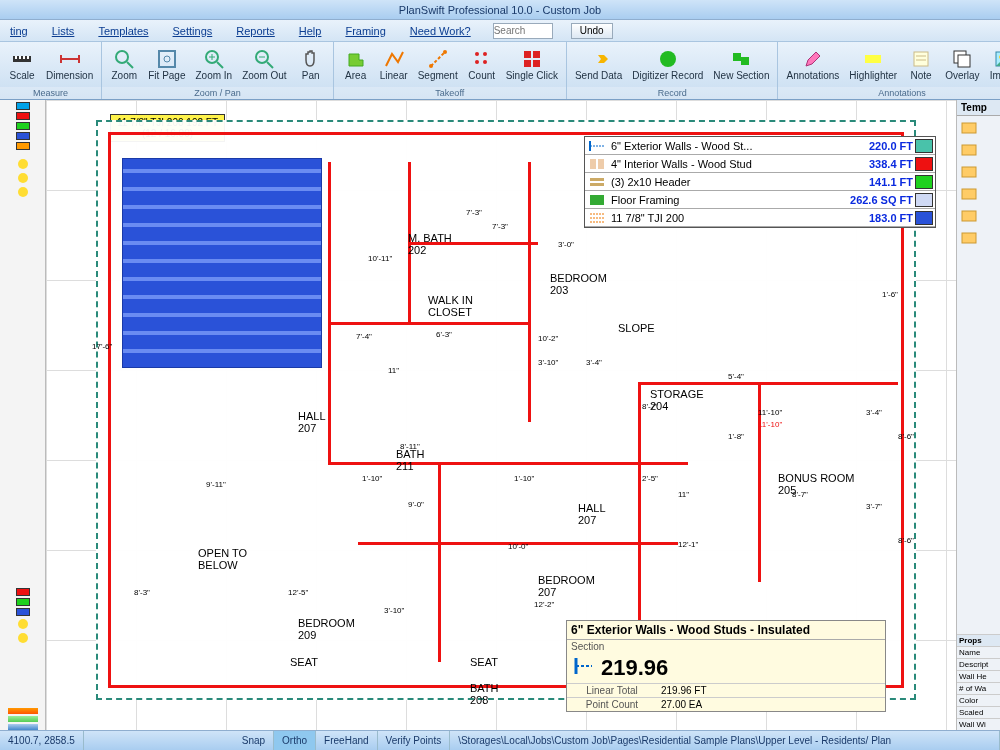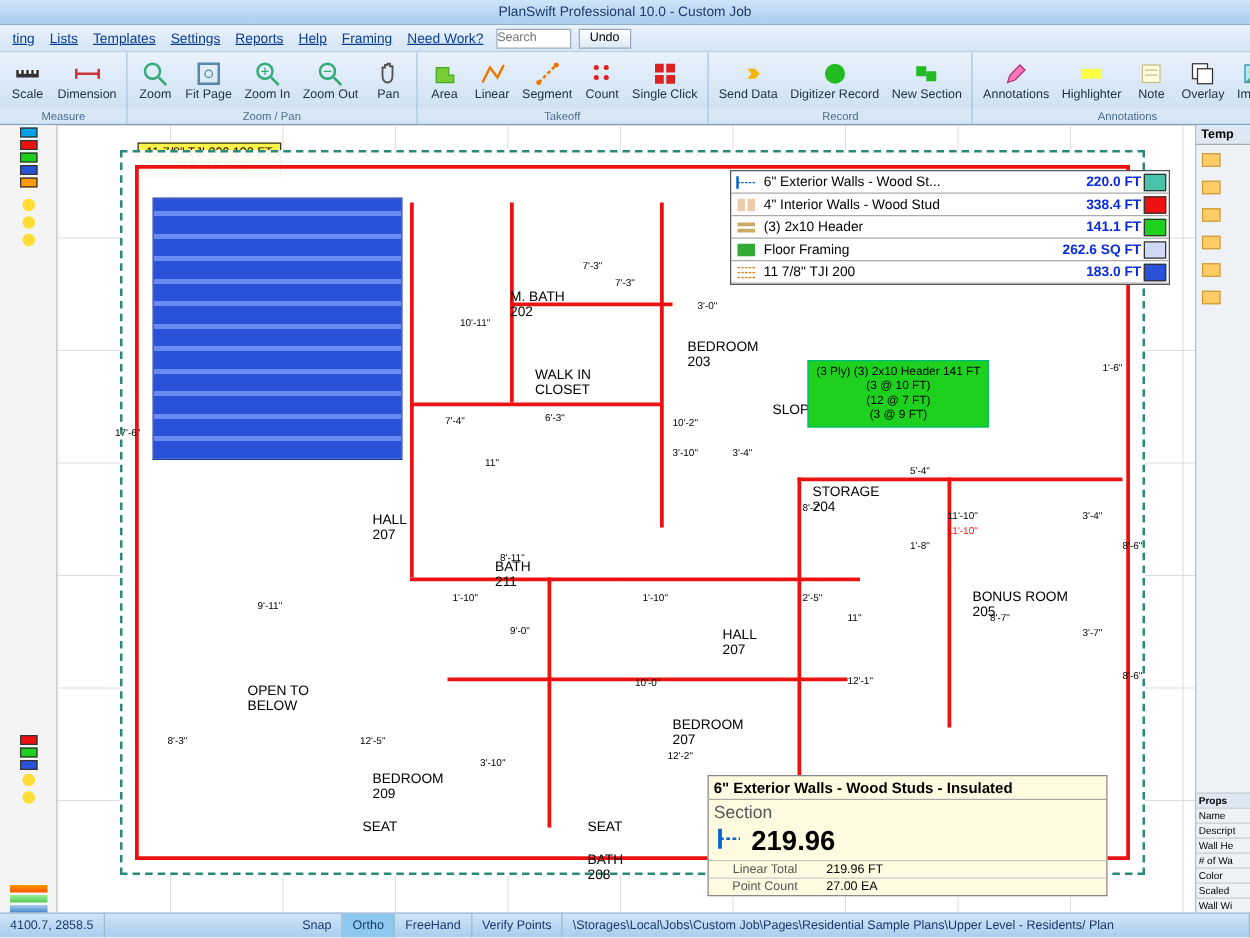--- a/index.html
+++ b/index.html
@@ -2,21 +2,21 @@
 <html><head>
 <meta charset="utf-8">
 <style>
 * { box-sizing: border-box; margin: 0; padding: 0; font-family: "Segoe UI", Tahoma, sans-serif; }
 body { width: 1000px; height: 750px; overflow: hidden; background: #fff; position: relative; }
 
 
 .titlebar { height: 20px; background: linear-gradient(#cfe4f8,#a9cdf0); font-size: 11px; color: #1a3a6a; display: flex; align-items: center; justify-content: center; border-bottom: 1px solid #8faecf; }
 
 
-.menubar { height: 22px; background: linear-gradient(#e9f2fb,#d4e5f5); border-bottom: 1px solid #a9c5e0; display: flex; align-items: center; font-size: 11px; padding: 0 4px; gap: 0; }
+.menubar { height: 22px; background: linear-gradient(#e9f2fb,#d4e5f5); border-bottom: 1px solid #a9c5e0; display: flex; align-items: center; font-size: 11px; padding: 0 4px; gap: 12px; }
 .menubar a { color: #0b3d91; text-decoration: underline; padding: 2px 6px; cursor: pointer; }
 .searchbox { margin-left: 4px; width: 60px; height: 16px; font-size: 10px; border: 1px solid #9ab; }
 .undobtn { margin-left: 6px; height: 16px; font-size: 10px; background: linear-gradient(#fff,#dde8f3); border: 1px solid #9ab; padding: 0 8px; cursor: pointer; }
 
 
 .toolbar { height: 58px; background: linear-gradient(#e9f2fb,#c8ddf1); border-bottom: 1px solid #7ba0c6; display: flex; align-items: stretch; font-size: 10px; }
 .toolgroup { border-right: 1px solid #a9c5e0; display: flex; flex-direction: column; }
 .toolgroup-items { display: flex; padding: 2px 4px; gap: 2px; flex: 1; }
 .toolgroup-label { text-align: center; color: #4a6b8c; font-size: 9px; padding: 1px 0; background: rgba(255,255,255,.25); }
 .toolbtn { display: flex; flex-direction: column; align-items: center; justify-content: center; padding: 2px 4px; min-width: 36px; cursor: pointer; border-radius: 3px; }
@@ -44,21 +44,21 @@
 
 .legend { position: absolute; left: 538px; top: 36px; width: 352px; background: #fff; border: 1px solid #555; font-size: 11px; }
 .legend-row { display: flex; align-items: center; height: 18px; border-bottom: 1px solid #aaa; }
 .legend-row .lico { width: 18px; height: 14px; margin: 0 3px; }
 .legend-row .lname { flex: 1; padding-left: 2px; white-space: nowrap; overflow: hidden; text-overflow: ellipsis; }
 .legend-row .lval { color: #0a2adf; font-weight: bold; width: 78px; text-align: right; padding-right: 2px; }
 .legend-row .lclr { width: 18px; height: 14px; border: 1px solid #333; margin-right: 2px; }
 
 .sectioninfo { position: absolute; left: 520px; top: 520px; width: 320px; background: #fffbe0; border: 1px solid #888; font-size: 11px; }
 .sectioninfo .hdr { font-weight: bold; padding: 2px 4px; border-bottom: 1px solid #aaa; font-size: 12px; }
-.sectioninfo .sub { padding: 1px 4px; font-size: 14px; color: #555; }
+.sectioninfo .sub { padding: 1px 4px; font-size: 10px; color: #555; }
 .sectioninfo .val { font-size: 22px; font-weight: bold; padding: 2px 6px; display: flex; gap: 6px; }
 .sectioninfo .row { display: flex; font-size: 10px; border-top: 1px solid #ccc; }
 .sectioninfo .row div { padding: 1px 4px; text-align: center; }
 .sectioninfo .row .k { width: 90px; color: #555; }
 
 .rightpanel { width: 44px; background: #eef2f7; border-left: 1px solid #bbb; display: flex; flex-direction: column; }
 .rightpanel .tabhdr { font-size: 10px; font-weight: bold; padding: 2px 4px; border-bottom: 1px solid #aaa; background: #dde8f3; }
 .rightpanel .item { height: 22px; display: flex; align-items: center; padding-left: 4px; }
 .rightpanel .props { margin-top: auto; }
 .rightpanel .proprow { font-size: 8px; border-top: 1px solid #ccc; padding: 1px 2px; white-space: nowrap; overflow: hidden; }
@@ -426,26 +426,20 @@
       <div class="dim" style="left:36px;top:466px">8'-3"</div>
       <div class="dim" style="left:108px;top:358px">9'-11"</div>
       <div class="dim" style="left:784px;top:168px">1'-6"</div>
       <div class="dim" style="left:800px;top:310px">8'-6"</div>
       <div class="dim" style="left:800px;top:414px">8'-6"</div>
       <div class="dim" style="left:-6px;top:220px">17'-6"</div>
       <div class="dim" style="left:694px;top:368px">8'-7"</div>
       <div class="dim" style="left:394px;top:100px">7'-3"</div>
     </div>
 
-    <div class="greentag">
-      <div>(3 Ply) (3) 2x10 Header 141 FT</div>
-      <div>(3 @ 10 FT)</div>
-      <div>(12 @ 7 FT)</div>
-      <div>(3 @ 9 FT)</div>
-    </div>
 
     <div class="legend">
       <div class="legend-row">
           <div class="lico">
             <svg width="18" height="14">
               <line x1="2" y1="2" x2="2" y2="12" stroke="#06c" stroke-width="2"></line>
               <line x1="2" y1="7" x2="16" y2="7" stroke="#06c" stroke-dasharray="2 1"></line>
             </svg>
           </div>
           <div class="lname">6" Exterior Walls - Wood St...</div>

